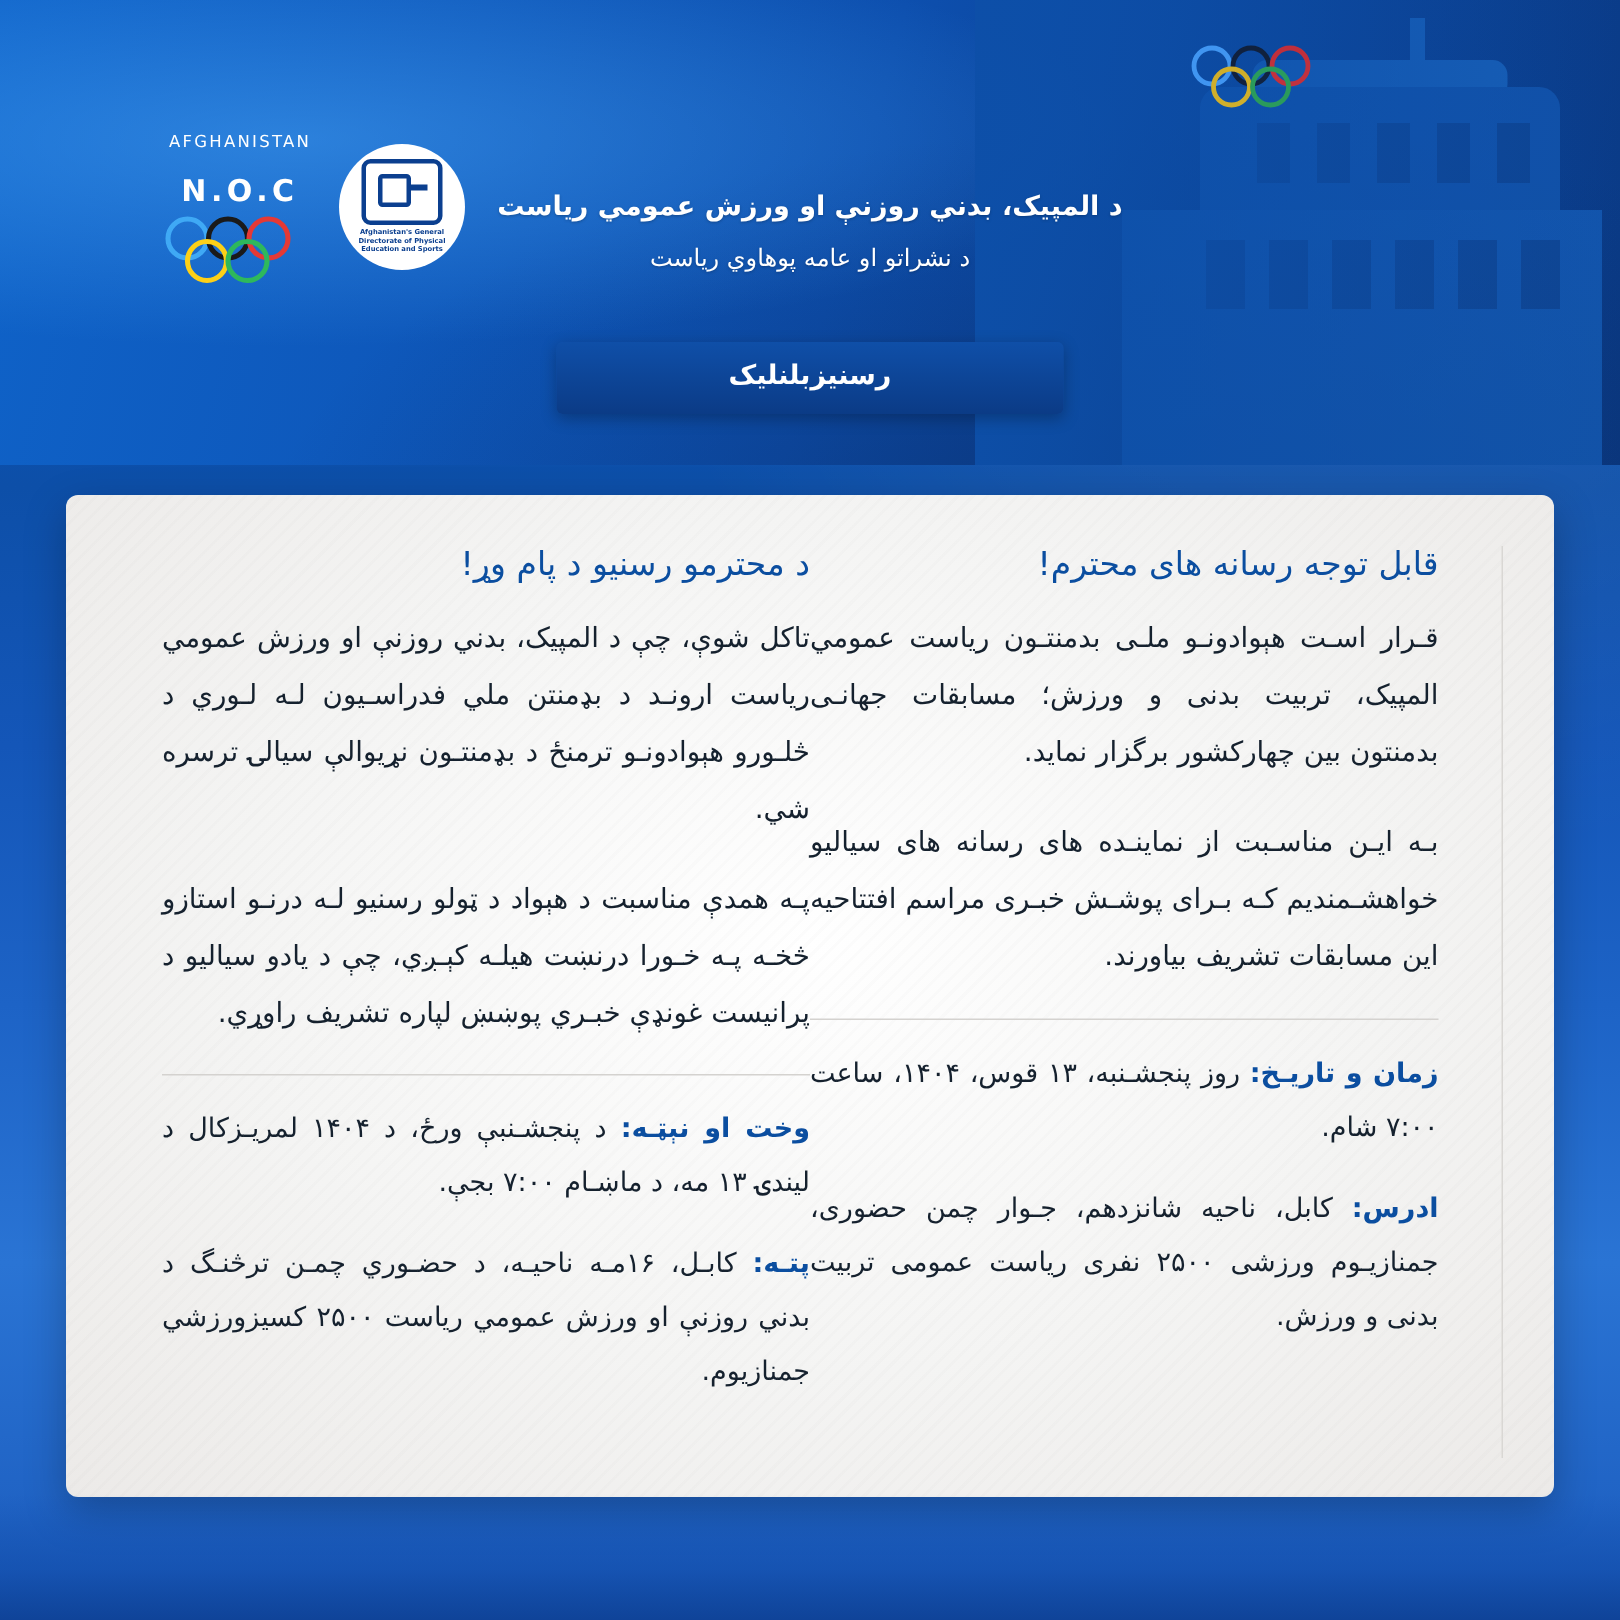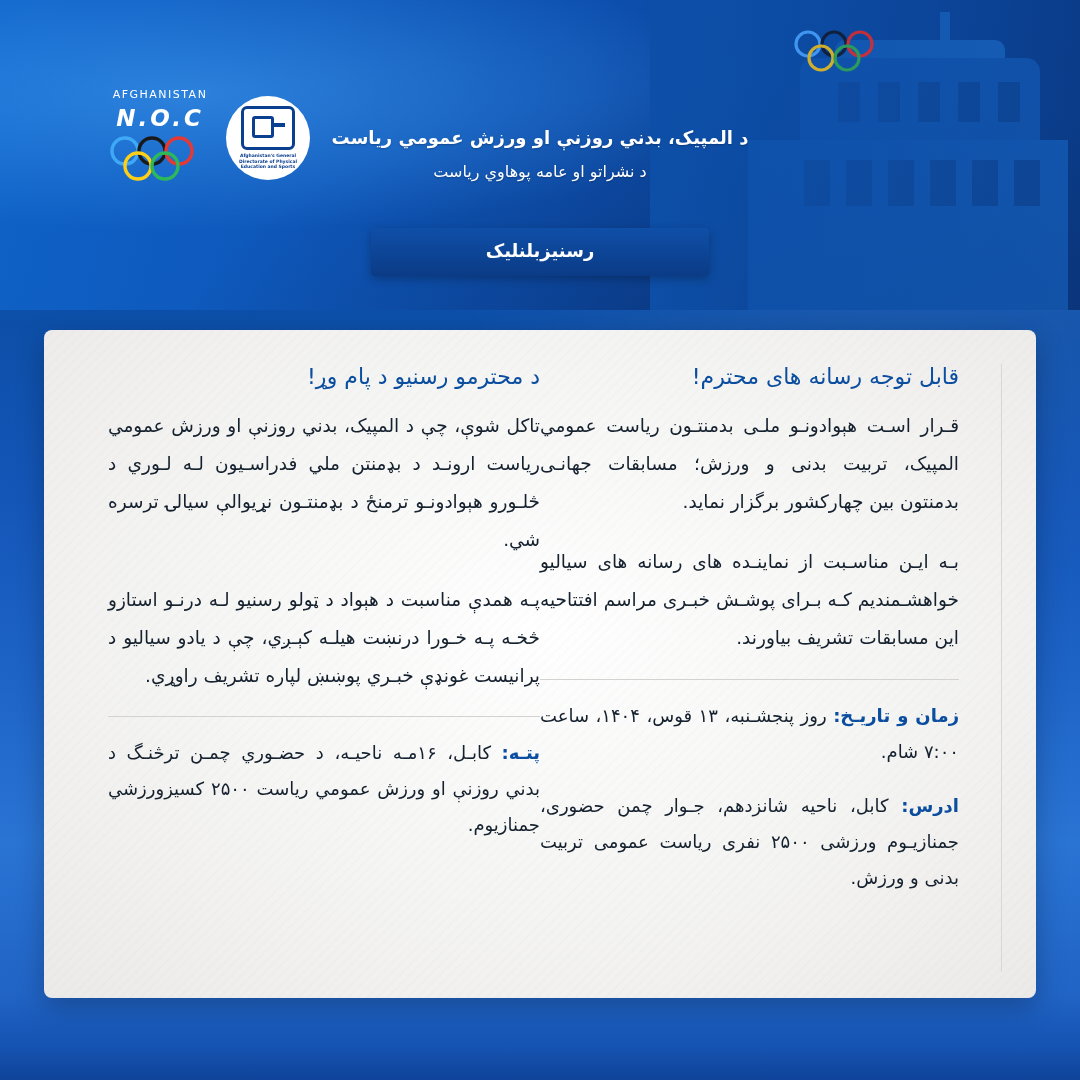--- a/index.html
+++ b/index.html
@@ -37,21 +37,21 @@
   .bld .b3{position:absolute;right:75px;top:40px;width:170px;height:26px;background:#2279d8;border-radius:10px;}
   .bld .b4{position:absolute;right:130px;top:12px;width:10px;height:34px;background:#2279d8;}
   .bld .win{position:absolute;background:rgba(10,45,105,.45);}
   .hdr-fade{
     position:absolute;right:0;top:0;width:430px;height:310px;
     background:linear-gradient(270deg,rgba(13,79,168,0) 0%,rgba(13,79,168,.55) 55%,rgba(13,79,168,.95) 100%);
   }
   .rings-top{position:absolute;right:185px;top:28px;width:105px;height:48px;}
   .noc-logo{position:absolute;left:100px;top:88px;width:120px;text-align:center;color:#fff;}
   .noc-logo .ttl{font-size:11px;letter-spacing:1.5px;font-weight:normal;}
-  .noc-logo .sub{font-size:23px;letter-spacing:3px;font-weight:bold;margin-top:4px;font-style:italic;}
+  .noc-logo .sub{font-size:20px;letter-spacing:3px;font-weight:bold;margin-top:14px;}
   .noc-rings{margin-top:4px;}
   .gd-logo{
     position:absolute;left:226px;top:96px;width:84px;height:84px;border-radius:50%;
     background:#fff;display:flex;flex-direction:column;align-items:center;justify-content:center;
   }
   .gd-inner{width:48px;height:38px;border:3px solid #0b3f8f;border-radius:6px;position:relative;}
   .gd-inner:before{content:"";position:absolute;left:8px;top:7px;width:16px;height:16px;border:3px solid #0b3f8f;border-radius:3px;}
   .gd-inner:after{content:"";position:absolute;right:7px;top:14px;width:12px;height:4px;background:#0b3f8f;}
   .gd-cap{font-size:4.5px;color:#0b3f8f;font-weight:bold;margin-top:3px;text-align:center;line-height:1.3;}
   .hdr-text{
@@ -167,20 +167,24 @@
 
   <div class="card">
     <div class="cols">
 
       <div class="col right">
         <h2 class="col-title">د محترمو رسنیو د پام وړ!</h2>
         <p class="para">تاکل شوې، چې د المپیک، بدني روزنې او ورزش عمومي ریاست ارونـد د بډمنتن ملي فدراسـیون لـه لـوري د څلـورو هېوادونـو ترمنځ د بډمنتـون نړیوالې سیالۍ ترسره شي.</p>
         <p class="para">پـه همدې مناسبت د هېواد د ټولو رسنیو لـه درنـو استازو څخـه پـه خـورا درنښت هیلـه کېـږي، چې د یادو سیالیو د پرانیست غونډې خبـري پوښښ لپاره تشریف راوړي.</p>
         <div class="rule"></div>
         <p class="meta">
+          <b>وخت او نېټـه:</b>
+          <span>د پنجشـنبې ورځ، د ۱۴۰۴ لمریـزکال د لیندۍ ۱۳ مه، د ماښـام ۷:۰۰ بجې.</span>
+        </p>
+        <p class="meta">
           <b>پتـه:</b>
           <span>کابـل، ۱۶مـه ناحیـه، د حضـوري چمـن ترڅنـگ د بدني روزنې او ورزش عمومي ریاست ۲۵۰۰ کسیزورزشي جمنازیوم.</span>
         </p>
       </div>
 
       <div class="col left">
         <h2 class="col-title">قابل توجه رسانه های محترم!</h2>
         <p class="para">قـرار اسـت هېوادونـو ملـی بدمنتـون ریاست عمومي المپیک، تربیت بدنی و ورزش؛ مسابقات جهانـی بدمنتون بین چهارکشور برگزار نماید.</p>
         <p class="para">بـه ایـن مناسـبت از نماینـده های رسانه های سیالیو خواهشـمندیم کـه بـرای پوشـش خبـری مراسم افتتاحیه این مسابقات تشریف بیاورند.</p>
         <div class="rule"></div>

